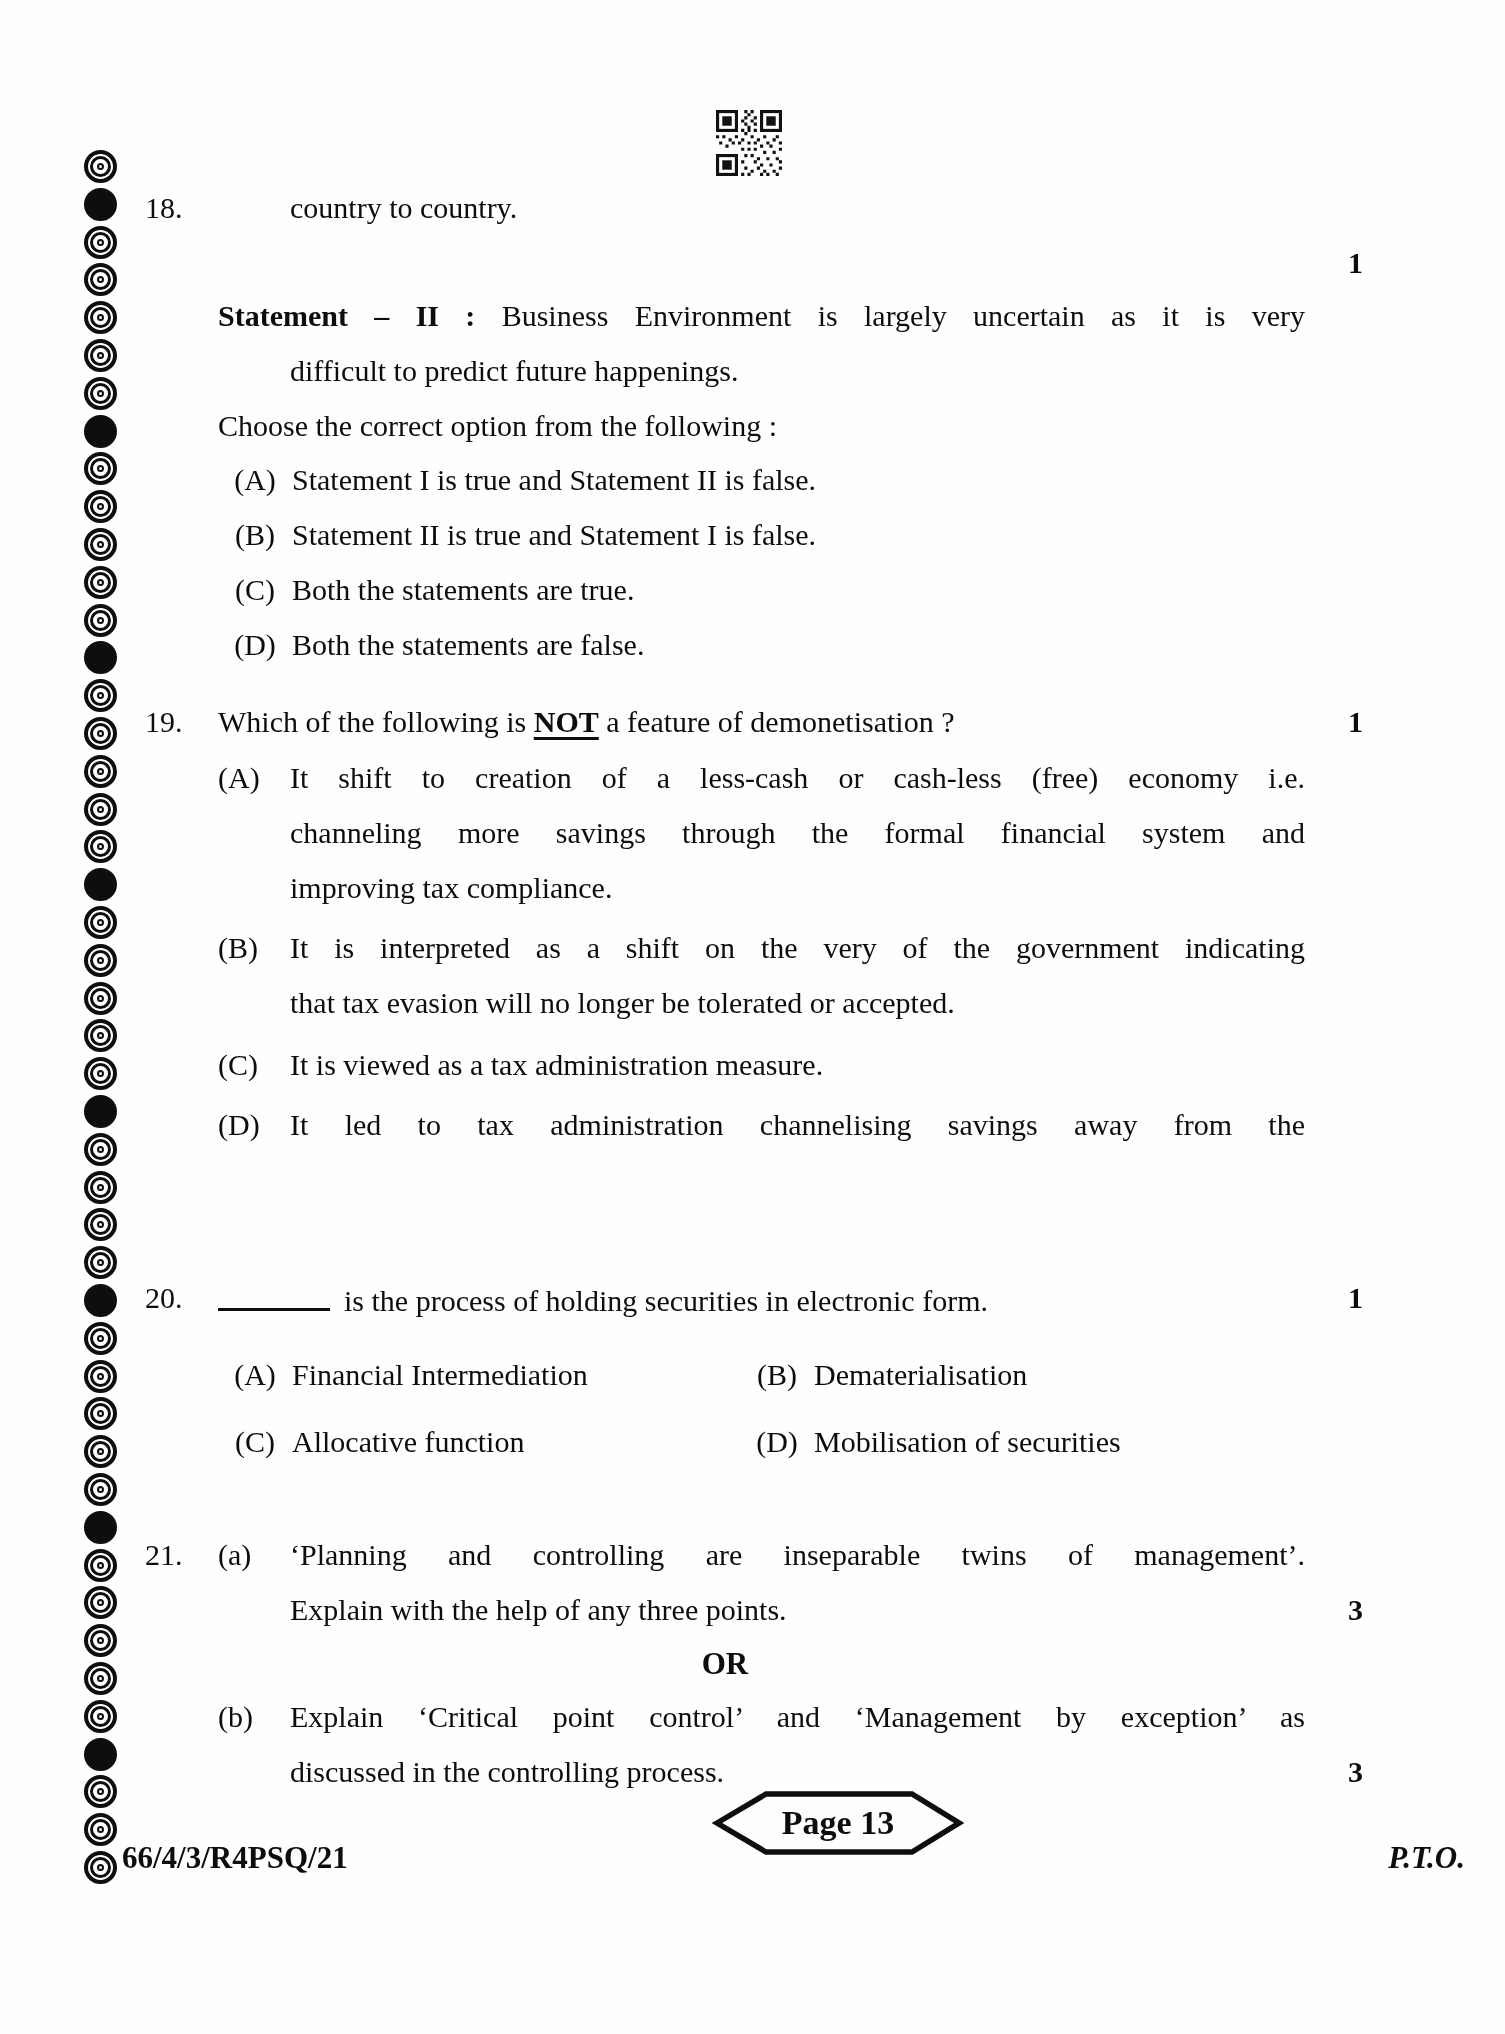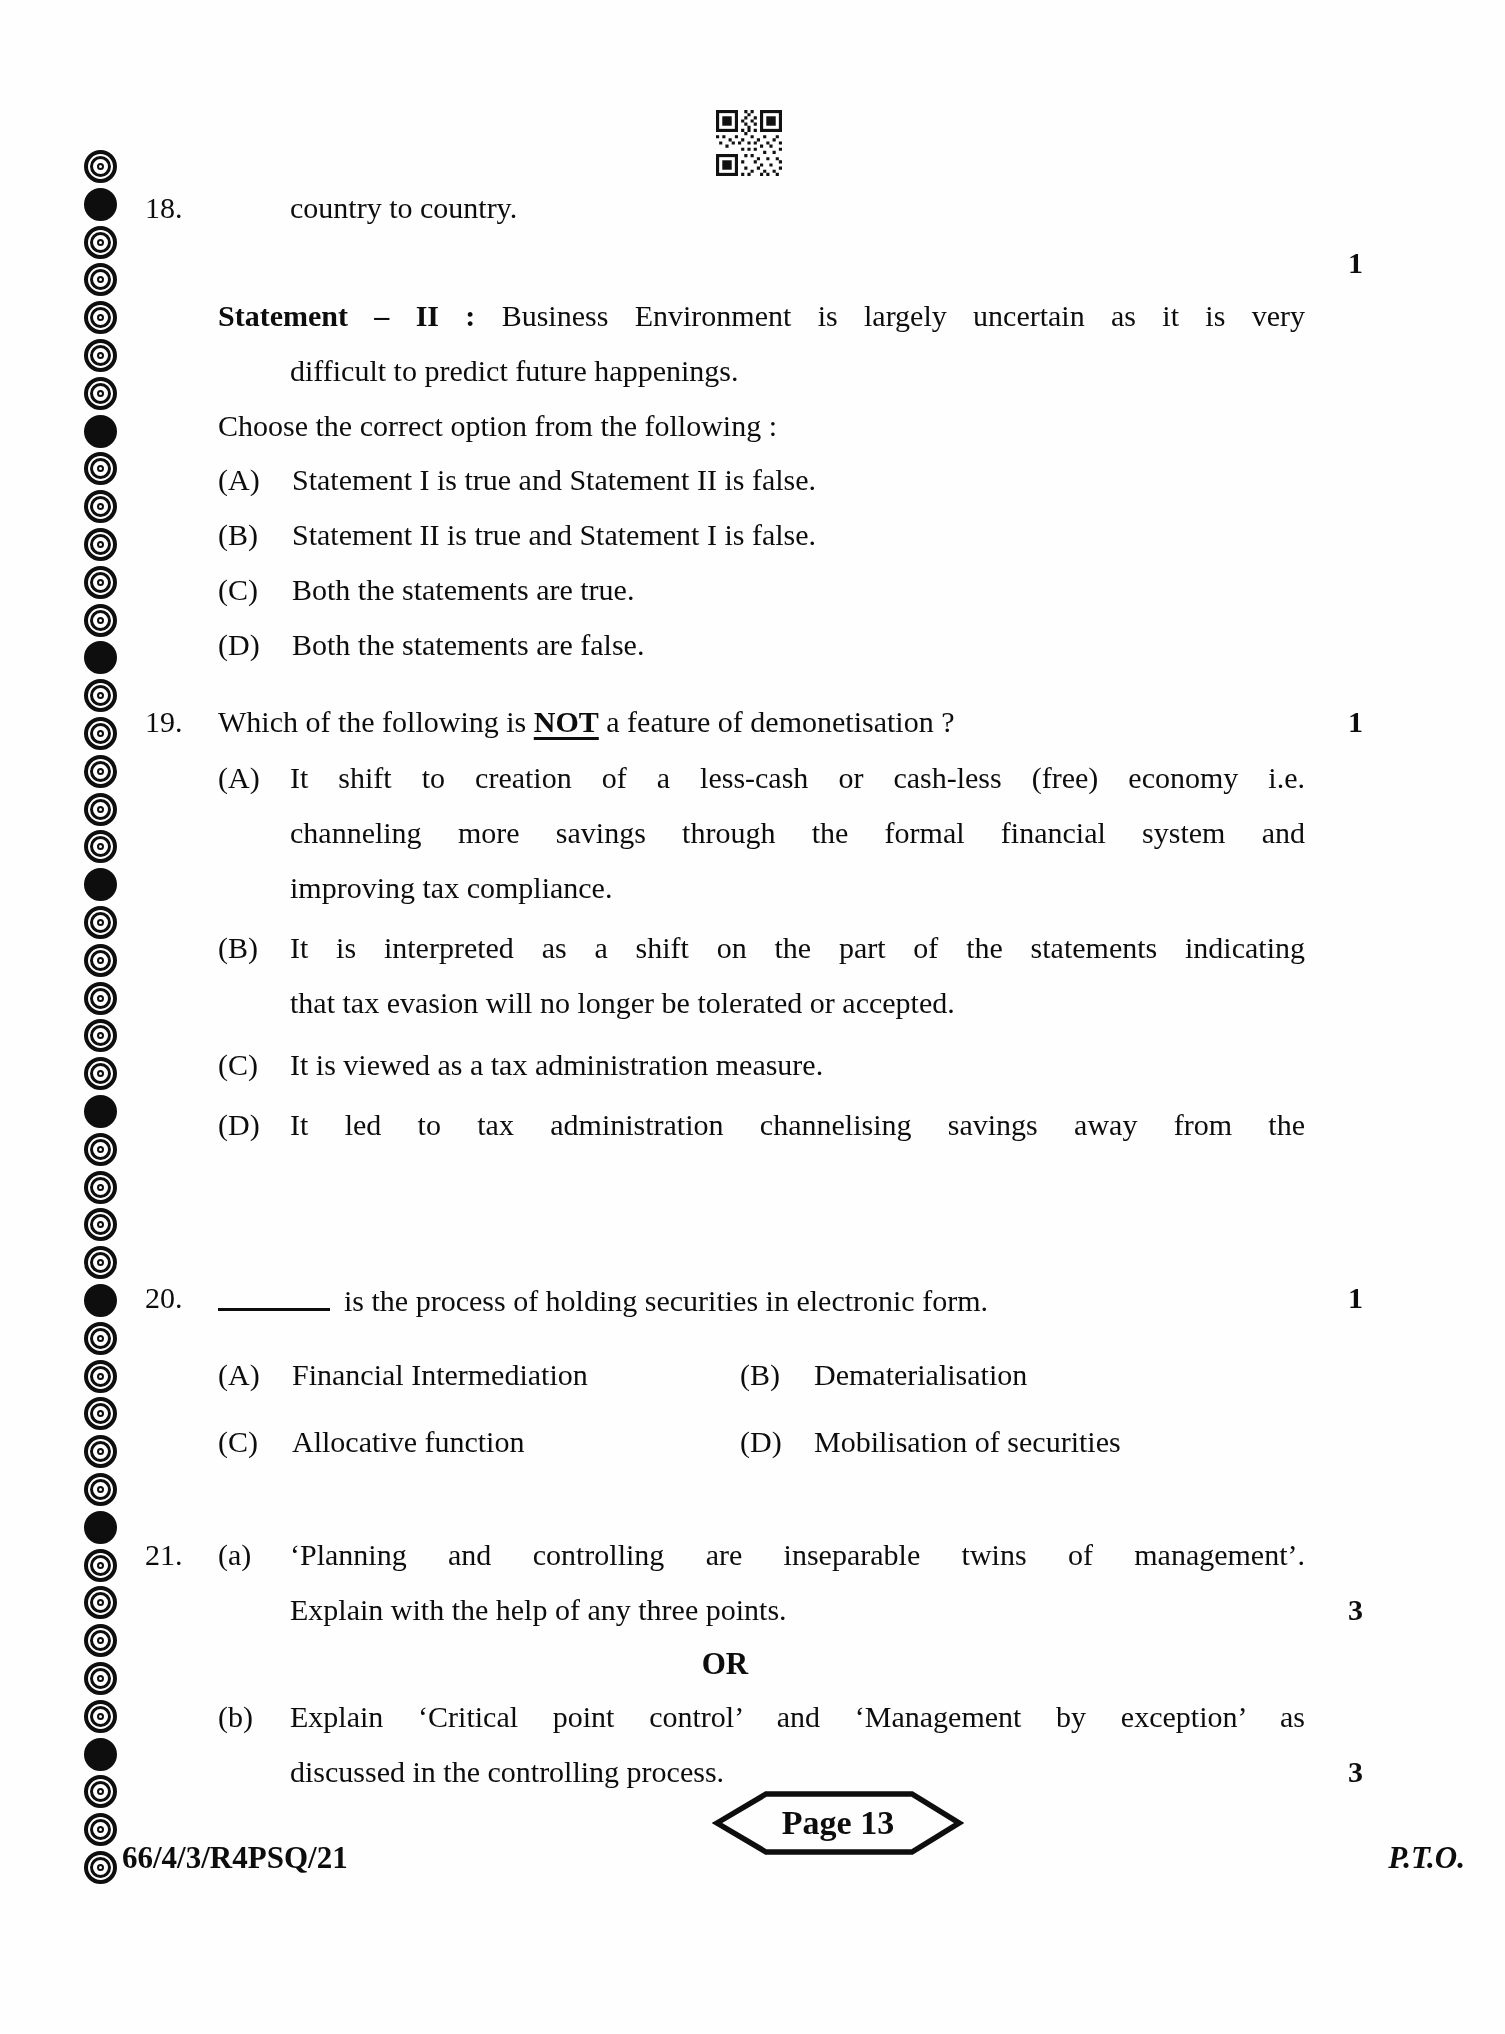--- a/index.html
+++ b/index.html
@@ -1,20 +1,20 @@
 <!DOCTYPE html>
 <html><head>
 <meta charset="utf-8">
 <style>
   html,body{margin:0;padding:0;background:#ffffff;}
   .page{
     position:relative;width:1505px;height:2034px;background:#fefefe;
     font-family:"Liberation Serif","DejaVu Serif",serif;color:#0d0d0d;overflow:hidden;
   }
-  .ln{position:absolute;font-size:30px;line-height:40px;white-space:nowrap;}
+  .ln{position:absolute;font-size:30px;line-height:40px;white-space:nowrap;text-align:center;}
   .col{position:absolute;font-size:30px;line-height:40px;}
   .ol{height:55px;}
   .just{text-align:justify;text-align-last:justify;}
   .optlab{display:inline-block;width:74px;}
   .bold,b{font-weight:700;}
   .u{font-weight:700;text-decoration:underline;text-decoration-thickness:3px;text-underline-offset:5px;}
   .mk{position:absolute;left:1348px;font-size:30px;font-weight:700;line-height:40px;}
   .qn{position:absolute;left:145px;font-size:30px;line-height:40px;}
   .indent2{padding-left:72px;}
   .blank{display:inline-block;width:112px;height:30px;border-bottom:3px solid #0d0d0d;margin-right:14px;vertical-align:baseline;}
@@ -127,21 +127,21 @@
 
   <div class="ln" style="left:218px;top:758px">(A)</div>
   <div class="col" style="left:290px;top:758px;width:1015px">
     <div class="ol just">It shift to creation of a less-cash or cash-less (free) economy i.e.</div>
     <div class="ol just">channeling more savings through the formal financial system and</div>
     <div class="ol">improving tax compliance.</div>
   </div>
 
   <div class="ln" style="left:218px;top:928px">(B)</div>
   <div class="col" style="left:290px;top:928px;width:1015px">
-    <div class="ol just">It is interpreted as a shift on the part of the statements indicating</div>
+    <div class="ol just">It is interpreted as a shift on the very of the government indicating</div>
     <div class="ol">that tax evasion will no longer be tolerated or accepted.</div>
   </div>
 
   <div class="ln" style="left:218px;top:1045px">(C)</div>
   <div class="col" style="left:290px;top:1045px;width:1015px">
     <div class="ol">It is viewed as a tax administration measure.</div>
   </div>
 
   <div class="ln" style="left:218px;top:1105px">(D)</div>
   <div class="col" style="left:290px;top:1105px;width:1015px">

